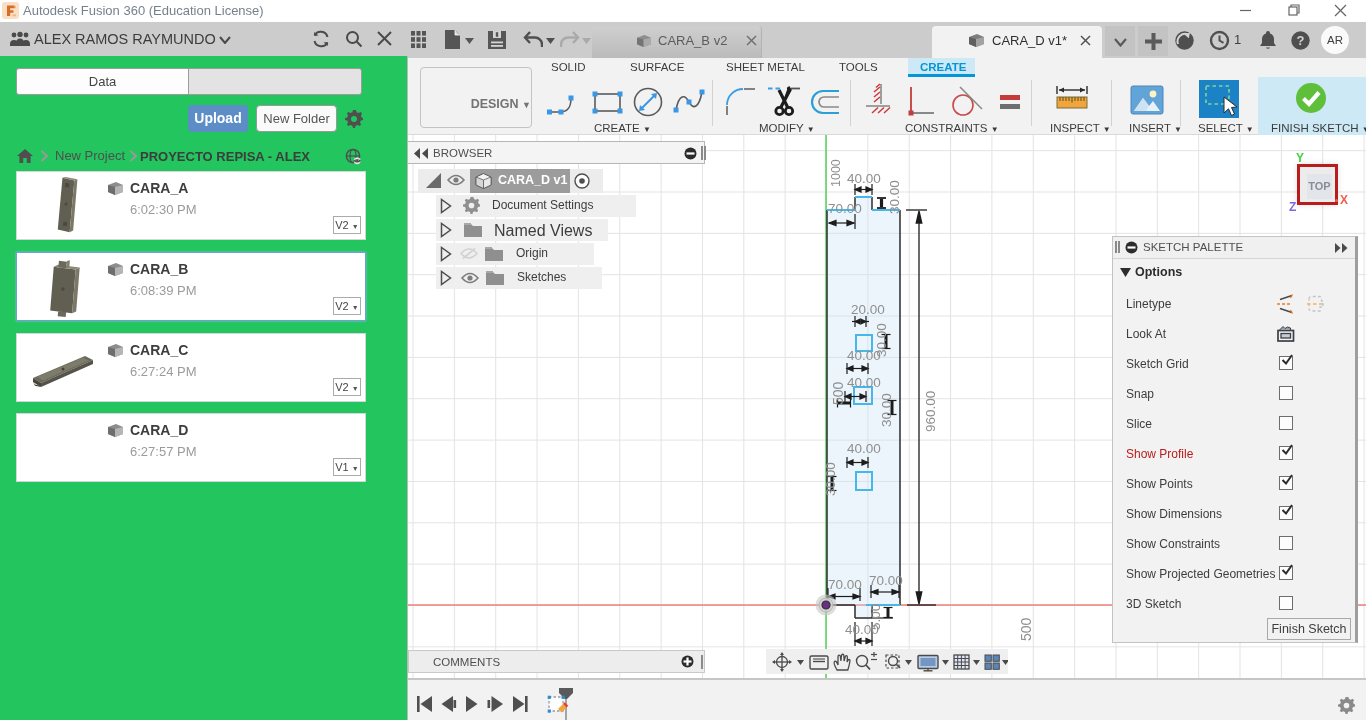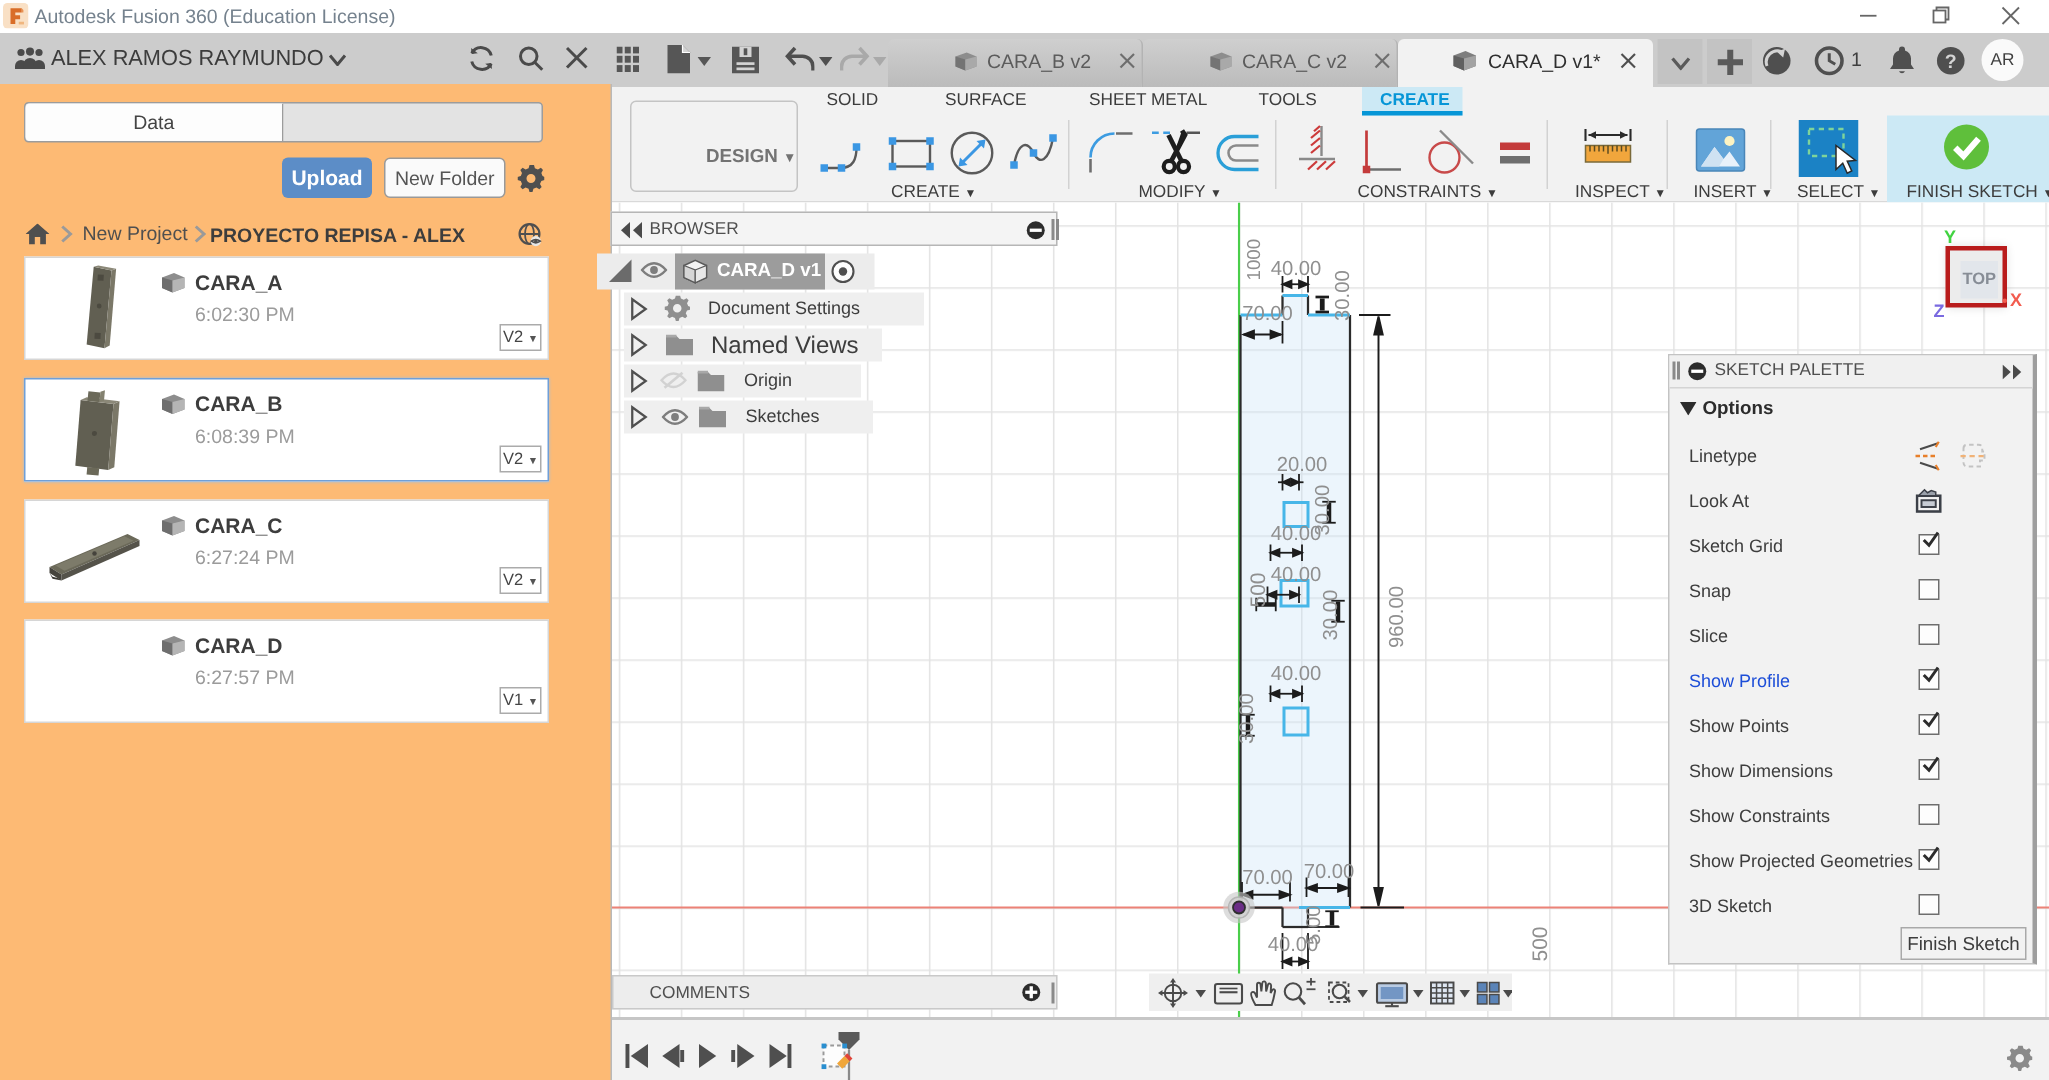--- a/index.html
+++ b/index.html
@@ -22,21 +22,21 @@
     <g stroke="#666" stroke-width="1.2" fill="none">
       <line x1="4" y1="10.5" x2="15" y2="10.5"></line>
       <rect x="53" y="7" width="8" height="8"></rect>
       <path d="M55,7 L55,5 L63,5 L63,13 L61,13"></path>
       <line x1="99" y1="5" x2="110" y2="16"></line>
         <line x1="110" y1="5" x2="99" y2="16"></line>
     </g>
   </svg>
 </div>
 
-<div class="abs" style="left:0;top:22px;width:408px;height:698px;background:#fdba74;border-right:1px solid #b9b9b9;box-sizing:border-box;">
+<div class="abs" style="left:0;top:22px;width:408px;height:698px;background:#22c55e;border-right:1px solid #b9b9b9;box-sizing:border-box;">
 
   <div class="abs" style="left:0;top:0;width:408px;height:34px;background:#cccccc;">
     <svg class="abs" style="left:9px;top:9px" width="22" height="16" viewBox="0 0 22 16" fill="#4a4a4a">
       <circle cx="5" cy="4" r="2.4"></circle>
         <circle cx="11" cy="3.4" r="2.7"></circle>
         <circle cx="17" cy="4" r="2.4"></circle>
       <path d="M1,13 a4,4 0 0 1 8,0 v2 h-8 z"></path>
         <path d="M6.6,12 a4.4,4.4 0 0 1 8.8,0 v3 h-8.8 z"></path>
         <path d="M13,13 a4,4 0 0 1 8,0 v2 h-8 z"></path>
     </svg>
@@ -204,32 +204,20 @@
       <path d="M0,0 L9,0 L4.5,6 Z" fill="#a9a9a9"></path>
     </svg>
 
   <div class="abs" style="left:184px;top:4px;width:170px;height:32px;background:linear-gradient(#cfcfcf,#bbbbbb);border-right:1px solid #b3b3b3;border-radius:4px 4px 0 0;box-sizing:border-box;">
     <svg class="abs" style="left:44px;top:8px" width="16" height="14" viewBox="0 0 17 15">
       <path d="M1,4 L9,1 L16,4 L16,11 L8,14 L1,11 Z" fill="#8d8d8d"></path>
       <path d="M1,4 L8,6 L8,14 L1,11 Z" fill="#747474"></path>
         <path d="M8,6 L16,4 L16,11 L8,14 Z" fill="#a9a9a9"></path>
     </svg>
     <div class="abs ell" style="left:66px;top:7px;font-size:13px;color:#5c5c5c;">CARA_B v2</div>
-    <svg class="abs" style="left:154px;top:9px" width="11" height="11" viewBox="0 0 11 11" stroke="#6e6e6e" stroke-width="1.4">
-        <line x1="1" y1="1" x2="10" y2="10"></line>
-        <line x1="10" y1="1" x2="1" y2="10"></line>
-      </svg>
-  </div>
-  <div class="abs" style="left:354px;top:4px;width:170px;height:32px;background:linear-gradient(#cfcfcf,#bbbbbb);border-right:1px solid #b3b3b3;border-radius:4px 4px 0 0;box-sizing:border-box;">
-    <svg class="abs" style="left:44px;top:8px" width="16" height="14" viewBox="0 0 17 15">
-      <path d="M1,4 L9,1 L16,4 L16,11 L8,14 L1,11 Z" fill="#8d8d8d"></path>
-      <path d="M1,4 L8,6 L8,14 L1,11 Z" fill="#747474"></path>
-        <path d="M8,6 L16,4 L16,11 L8,14 Z" fill="#a9a9a9"></path>
-    </svg>
-    <div class="abs ell" style="left:66px;top:7px;font-size:13px;color:#5c5c5c;">CARA_C v2</div>
     <svg class="abs" style="left:154px;top:9px" width="11" height="11" viewBox="0 0 11 11" stroke="#6e6e6e" stroke-width="1.4">
         <line x1="1" y1="1" x2="10" y2="10"></line>
         <line x1="10" y1="1" x2="1" y2="10"></line>
       </svg>
   </div>
   <div class="abs" style="left:524px;top:4px;width:170px;height:32px;background:#f2f2f2;border-radius:4px 4px 0 0;">
     <svg class="abs" style="left:36px;top:7px" width="17" height="15" viewBox="0 0 17 15">
       <path d="M1,4 L9,1 L16,4 L16,11 L8,14 L1,11 Z" fill="#7e7e7e"></path>
       <path d="M1,4 L8,6 L8,14 L1,11 Z" fill="#606060"></path>
         <path d="M8,6 L16,4 L16,11 L8,14 Z" fill="#a2a2a2"></path>
@@ -573,21 +561,21 @@
   </svg>
   <div class="abs ell" style="left:25px;top:5px;font-size:11.5px;color:#4f4f4f;">BROWSER</div>
   <svg class="abs" style="left:276px;top:5px" width="13" height="13" viewBox="0 0 13 13">
     <circle cx="6.5" cy="6.5" r="6" fill="#2c2c2c"></circle>
       <rect x="2.5" y="5.4" width="8" height="2.2" fill="#fff"></rect>
   </svg>
   <div class="abs" style="left:293px;top:4px;width:1.5px;height:14px;background:#8a8a8a;"></div>
   <div class="abs" style="left:296px;top:4px;width:1.5px;height:14px;background:#8a8a8a;"></div>
 </div>
 
-<div class="abs" style="left:388px;top:166px;width:300px;height:130px;">
+<div class="abs" style="left:408px;top:166px;width:300px;height:130px;">
 
   <div class="abs" style="left:10px;top:3px;width:185px;height:24px;background:#ececec;"></div>
   <svg class="abs" style="left:17px;top:6px" width="17" height="17" viewBox="0 0 17 17">
       <path d="M1,16 L16,16 L16,1 Z" fill="#6b6b6b"></path>
     </svg>
   <svg class="abs" style="left:39px;top:8px" width="18" height="12" viewBox="0 0 18 12">
     <path d="M1,6 Q9,-3 17,6 Q9,15 1,6 Z" fill="none" stroke="#7d7d7d" stroke-width="1.6"></path>
     <circle cx="9" cy="6" r="2.6" fill="#7d7d7d"></circle>
   </svg>
   <div class="abs" style="left:62px;top:3px;width:100px;height:24px;background:#9c9c9c;"></div>
@@ -667,21 +655,21 @@
   <svg class="abs" style="left:7px;top:31px" width="11" height="9" viewBox="0 0 11 9">
       <path d="M0,0 L11,0 L5.5,9 Z" fill="#2c2c2c"></path>
     </svg>
   <div class="abs ell" style="left:22px;top:28px;font-size:12.5px;font-weight:bold;color:#2c2c2c;">Options</div>
 
   <div class="abs ell" style="left:13px;top:60px;font-size:12px;color:#3d3d3d;">Linetype</div>
   <div class="abs ell" style="left:13px;top:90px;font-size:12px;color:#3d3d3d;">Look At</div>
   <div class="abs ell" style="left:13px;top:120px;font-size:12px;color:#3d3d3d;">Sketch Grid</div>
   <div class="abs ell" style="left:13px;top:150px;font-size:12px;color:#3d3d3d;">Snap</div>
   <div class="abs ell" style="left:13px;top:180px;font-size:12px;color:#3d3d3d;">Slice</div>
-  <div class="abs ell" style="left:13px;top:210px;font-size:12px;color:#1d4ed8;">Show Profile</div>
+  <div class="abs ell" style="left:13px;top:210px;font-size:12px;color:#b91c1c;">Show Profile</div>
   <div class="abs ell" style="left:13px;top:240px;font-size:12px;color:#3d3d3d;">Show Points</div>
   <div class="abs ell" style="left:13px;top:270px;font-size:12px;color:#3d3d3d;">Show Dimensions</div>
   <div class="abs ell" style="left:13px;top:300px;font-size:12px;color:#3d3d3d;">Show Constraints</div>
   <div class="abs ell" style="left:13px;top:330px;font-size:12px;color:#3d3d3d;">Show Projected Geometries</div>
   <div class="abs ell" style="left:13px;top:360px;font-size:12px;color:#3d3d3d;">3D Sketch</div>
 
   <svg class="abs" style="left:163px;top:57px" width="20" height="20" viewBox="0 0 20 20">
     <line x1="1" y1="10" x2="16" y2="10" stroke="#e87f2a" stroke-width="1.6" stroke-dasharray="3 2"></line>
     <line x1="4" y1="5.5" x2="16" y2="1.5" stroke="#4a4a4a" stroke-width="1.4"></line>
     <line x1="4" y1="14.5" x2="16" y2="18.5" stroke="#4a4a4a" stroke-width="1.4"></line>

